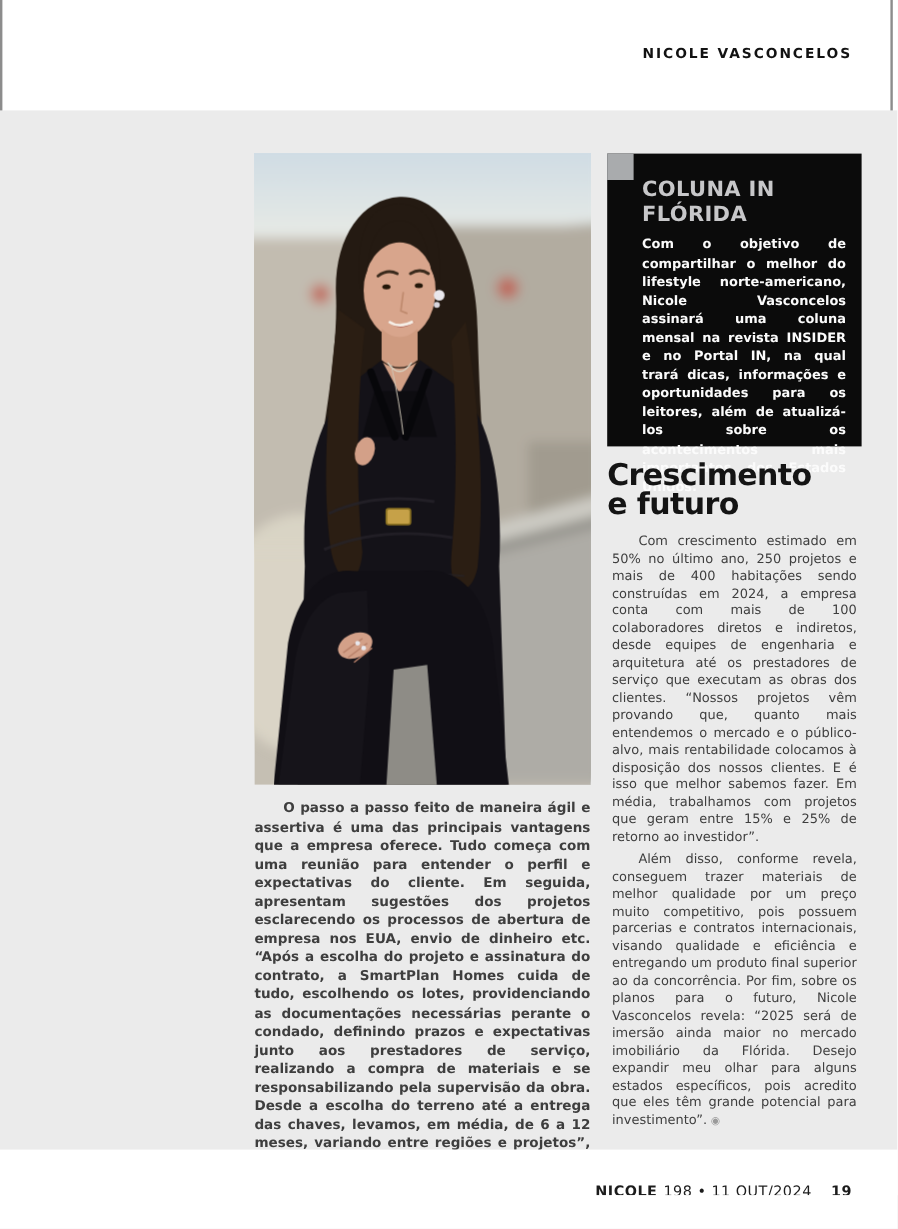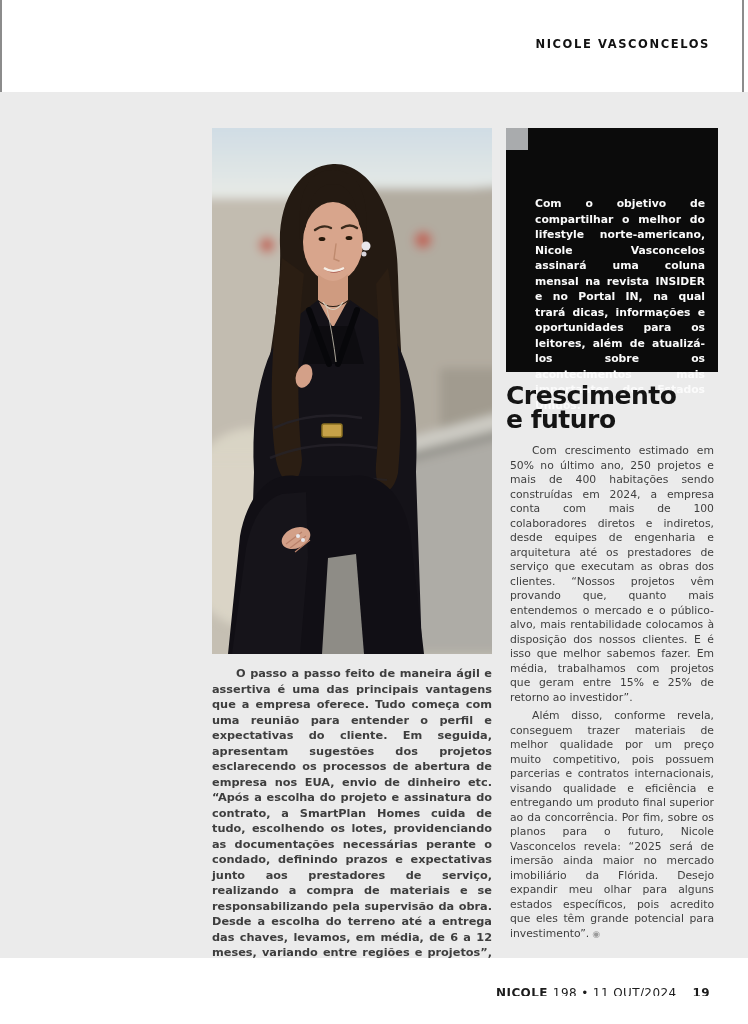--- a/index.html
+++ b/index.html
@@ -136,20 +136,24 @@
           <ellipse cx="84" cy="410" rx="15" ry="10" transform="rotate(-24 84 410)" fill="#d3a088"></ellipse>
           <path d="M74,416 L90,404 M78,420 L94,408 M83,424 L98,412" stroke="#b9816a" stroke-width="1.2"></path>
           <circle cx="86" cy="408" r="2" fill="#e8e8ee"></circle>
           <circle cx="91" cy="412" r="2" fill="#e8e8ee"></circle>
         </g>
       </svg>
     </div>
 
     <div class="black-box">
       <div class="corner-sq"></div>
+      <div class="box-title">
+        <div>COLUNA IN</div>
+        <div>FLÓRIDA</div>
+      </div>
       <p class="box-body">Com o objetivo de compartilhar o melhor do lifestyle norte-americano, Nicole Vasconcelos assinará uma coluna mensal na revista INSIDER e no Portal IN, na qual trará dicas, informações e oportunidades para os leitores, além de atualizá-los sobre os acontecimentos mais importantes dos Estados Unidos.</p>
     </div>
 
     <div class="section-heading">
       <div>Crescimento</div>
       <div>e futuro</div>
     </div>
 
     <div class="right-col">
       <p class="para">Com crescimento estimado em 50% no último ano, 250 projetos e mais de 400 habitações sendo construídas em 2024, a empresa conta com mais de 100 colaboradores diretos e indiretos, desde equipes de engenharia e arquitetura até os prestadores de serviço que executam as obras dos clientes. “Nossos projetos vêm provando que, quanto mais entendemos o mercado e o público-alvo, mais rentabilidade colocamos à disposição dos nossos clientes. E é isso que melhor sabemos fazer. Em média, trabalhamos com projetos que geram entre 15% e 25% de retorno ao investidor”.</p>

